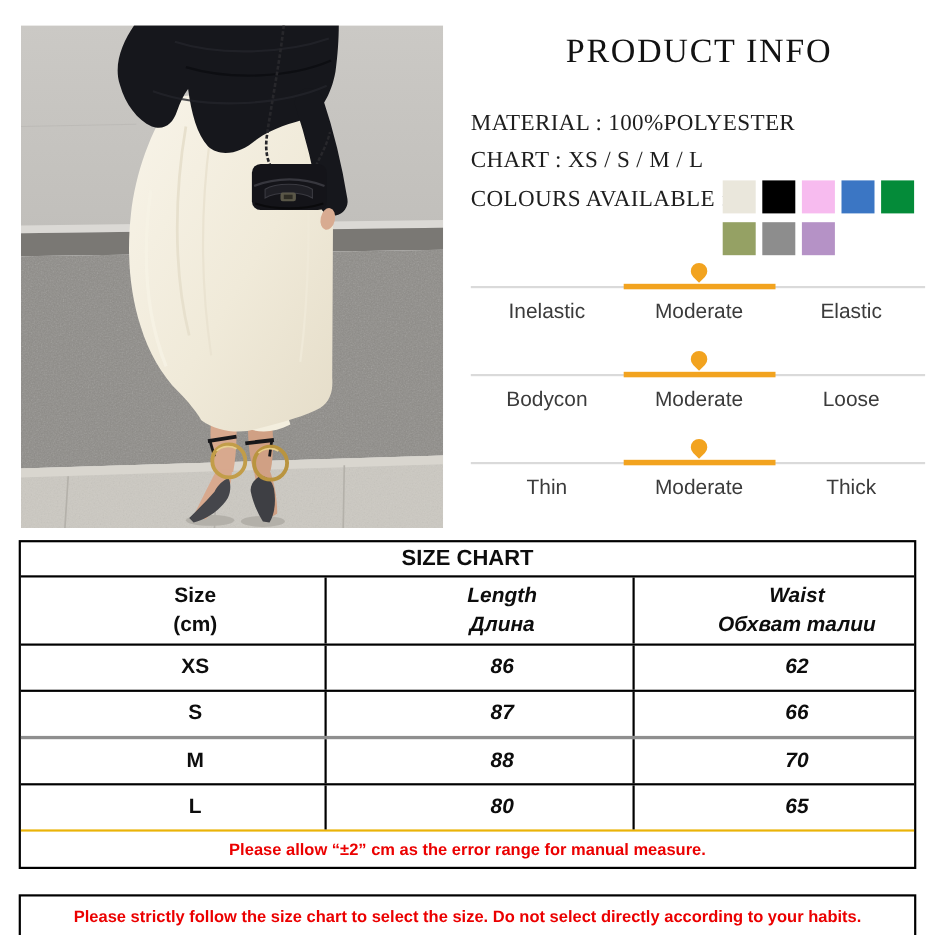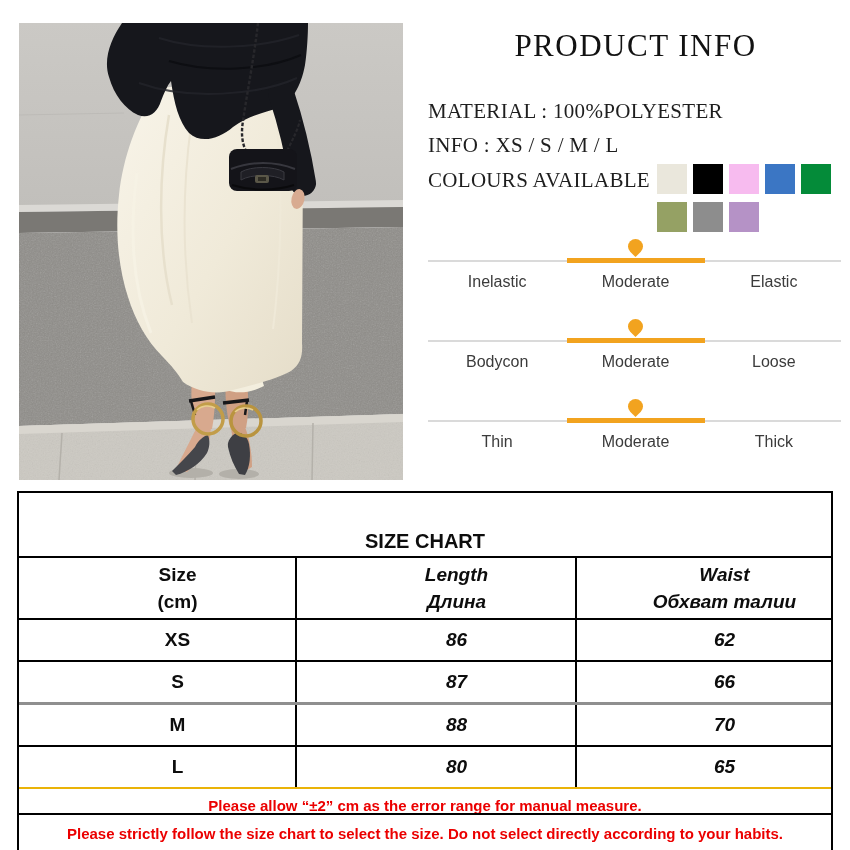--- a/index.html
+++ b/index.html
@@ -22,27 +22,27 @@
 
   
   .slider{position:absolute;left:428px;width:415px;}
   .s1{top:238px;} .s2{top:318px;} .s3{top:398px;}
   .pinrow{position:relative;height:20px;}
   .pin{position:absolute;left:calc(50% - 7.5px);top:1px;width:15px;height:15px;
        border-radius:50% 50% 50% 0;transform:rotate(-45deg);}
   .bar{position:relative;height:5px;}
   .track{position:absolute;left:0;right:2px;top:2px;height:2px;}
   .fill{position:absolute;left:33.6%;width:33.2%;top:0;height:5px;}
-  .slabels{display:flex;margin-top:10px;font-size:16px;color:#3b3b3b;}
+  .slabels{display:flex;margin-top:10px;font-size:19px;color:#3b3b3b;}
   .slabels span{flex:1;text-align:center;}
 
   
   .sizechart{position:absolute;left:17px;top:491px;width:812px;border:2px solid #000;background:#fff;}
   .sc-title{height:30px;display:flex;align-items:center;justify-content:center;
-            font-weight:700;font-size:20px;color:#0d0d0d;margin-top:33px;}
+            font-weight:700;font-size:20px;color:#0d0d0d;}
   .sc-row{display:grid;grid-template-columns:276px 280px 1fr;border-top:2px solid #000;}
   .sc-row.seam{border-top:3px solid #8f8f8f;}
   .sc-cell{display:flex;flex-direction:column;align-items:center;justify-content:center;
            font-weight:700;font-size:19px;color:#0d0d0d;height:40px;padding-left:41px;}
   .sc-cell + .sc-cell{border-left:2px solid #000;font-style:italic;}
   .sc-head .sc-cell{height:60px;line-height:27px;}
   .sc-note{border-top:2px solid #eab308;height:32px;display:flex;align-items:center;justify-content:center;
            font-weight:700;font-size:15px;}
   .note2{position:absolute;left:17px;top:813px;width:812px;height:36px;border:2px solid #000;
          display:flex;align-items:center;justify-content:center;font-weight:700;font-size:15px;
@@ -172,21 +172,21 @@
         <circle cx="227" cy="398" r="15" stroke="#b9943f" stroke-width="3.5"></circle>
         <path d="M178,387 A15,15 0 0 1 196,385" stroke="#e8cf8d" stroke-width="1.5"></path>
         <path d="M216,389 A15,15 0 0 1 234,387" stroke="#e8cf8d" stroke-width="1.5"></path>
       </g>
     </svg>
   </div>
 
   <h1 class="pi-title serif" style="margin:0;font-weight:400;">PRODUCT INFO</h1>
 
   <div class="pi-line pi-material serif">MATERIAL : 100%POLYESTER</div>
-  <div class="pi-line pi-size serif">INFO : XS / S / M / L</div>
+  <div class="pi-line pi-size serif">CHART : XS / S / M / L</div>
   <div class="pi-line pi-colours serif">COLOURS AVAILABLE :</div>
 
   <div class="swatches">
     <div class="swrow">
       <div class="sw" style="background-color: rgb(234, 231, 220);"></div>
       <div class="sw" style="background-color: rgb(0, 0, 0);"></div>
       <div class="sw" style="background-color: rgb(247, 187, 239);"></div>
       <div class="sw" style="background-color: rgb(59, 118, 196);"></div>
       <div class="sw" style="background-color: rgb(4, 139, 57);"></div>
     </div>

